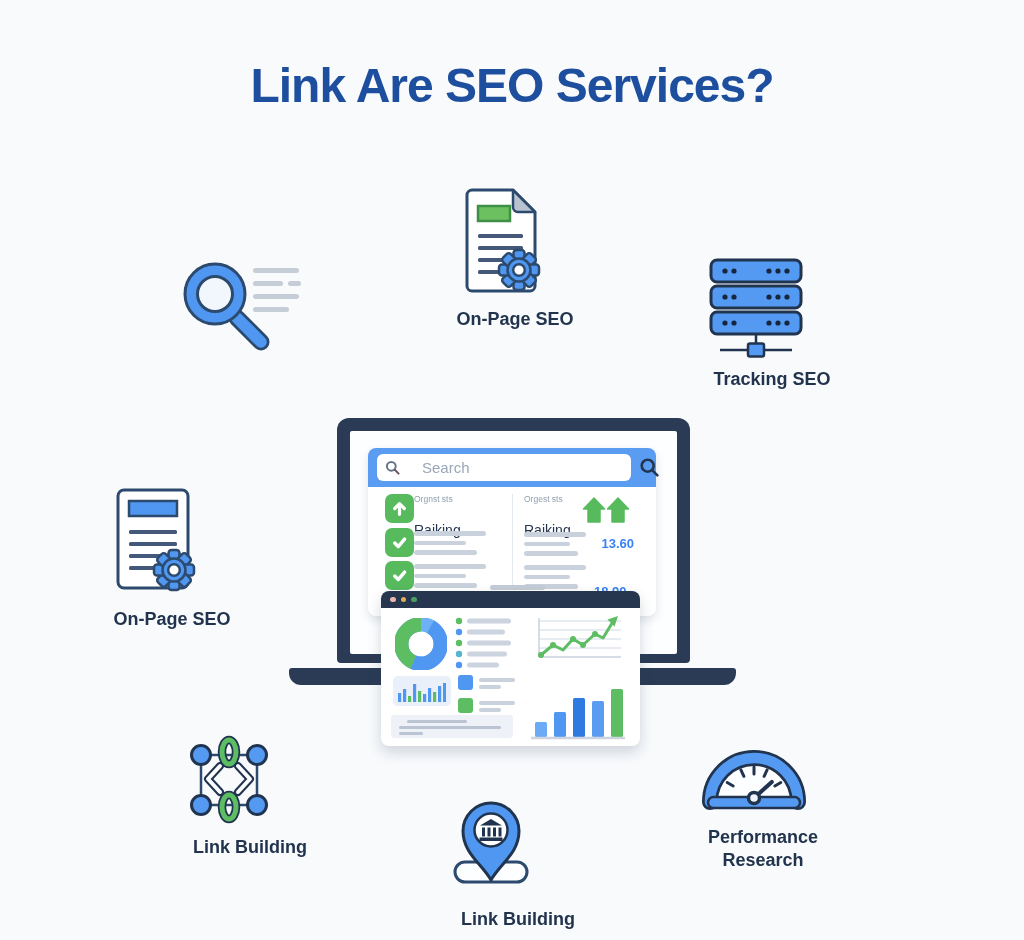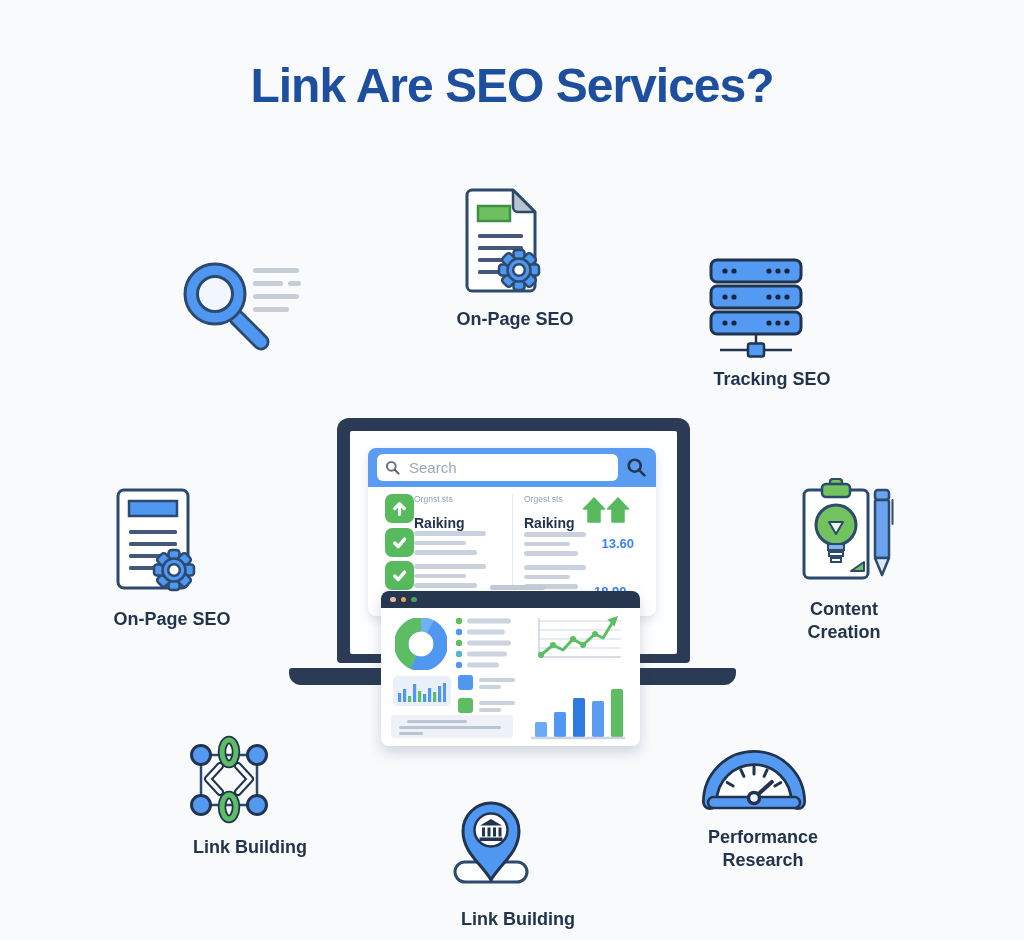--- a/index.html
+++ b/index.html
@@ -21,31 +21,31 @@
                  background:#fdfeff;border-radius:2px;}
   .laptop-base{position:absolute;left:289px;top:668px;width:447px;height:17px;
                  background:#2b3b55;border-radius:3px 3px 12px 12px;z-index:1;}
 
   
   .browser{position:absolute;left:368px;top:448px;width:288px;height:168px;background:#fff;
            border-radius:8px;box-shadow:0 4px 10px rgba(40,60,90,.14);z-index:2;}
   .browser-header{position:absolute;left:0;top:0;right:0;height:39px;background:#5b9cf3;
            border-radius:8px 8px 0 0;display:flex;align-items:center;padding:0 9px;box-sizing:border-box;}
   .search-box{flex:1;height:27px;background:#fff;border-radius:6px;display:flex;align-items:center;
-           gap:7px;padding:12px 8px;box-sizing:border-box;}
+           gap:20px;padding:12px 8px;box-sizing:border-box;}
   .search-box input{border:none;outline:none;flex:1;font-size:15px;color:#4a5a70;background:transparent;
            font-family:"Liberation Sans",sans-serif;min-width:0;}
   .search-box input::placeholder{color:#9aa7b8;}
   .hdr-search{margin-left:8px;display:flex;align-items:center;}
 
   .gsq{width:29px;height:29px;background:#57bb5e;border-radius:7px;display:flex;
        align-items:center;justify-content:center;flex:none;}
   .b-row{position:absolute;display:flex;align-items:flex-start;}
   .sub{font-size:8.5px;color:#93a0b0;}
-  .rank{font-size:14px;font-weight:bold;color:#22334d;margin-top:11px;}
+  .rank{font-size:14px;font-weight:normal;color:#22334d;margin-top:18px;}
   .gl{height:4.5px;border-radius:2.5px;background:#c9d1dc;margin-bottom:5px;}
   .divider{position:absolute;left:144px;top:46px;width:1px;height:96px;background:#e3e9f0;}
   .val{font-size:13px;font-weight:bold;color:#3b82f6;}
   .scroll-pill{position:absolute;left:122px;top:137px;width:55px;height:5px;border-radius:3px;background:#c3ccd6;}
 
   
   .dashboard{position:absolute;left:381px;top:591px;width:259px;height:155px;background:#fff;
              border-radius:8px;box-shadow:0 6px 14px rgba(40,60,90,.2);z-index:3;}
   .dash-titlebar{position:absolute;left:0;top:0;right:0;height:17px;background:#26364f;
              border-radius:8px 8px 0 0;display:flex;align-items:center;gap:5px;padding:0 9px;box-sizing:border-box;}
@@ -315,38 +315,20 @@
         <rect x="-5.5" y="-20" width="11" height="40" rx="3" fill="#4f97f0" stroke="#2c4a6e" stroke-width="2.5" transform="rotate(45)"></rect>
         <rect x="-5.5" y="-20" width="11" height="40" rx="3" fill="#4f97f0" stroke="#2c4a6e" stroke-width="2.5" transform="rotate(90)"></rect>
         <rect x="-5.5" y="-20" width="11" height="40" rx="3" fill="#4f97f0" stroke="#2c4a6e" stroke-width="2.5" transform="rotate(135)"></rect>
         <circle r="11.5" fill="#4f97f0" stroke="#2c4a6e" stroke-width="2.5"></circle>
         <circle r="5.8" fill="#fff" stroke="#2c4a6e" stroke-width="2.5"></circle>
       </g>
     </svg>
     <div class="label">On-Page SEO</div>
   </div>
 
-  <div class="service" style="left:798px;top:478px;width:112px;">
-    <svg width="100" height="110" viewBox="0 0 100 110">
-      <rect x="6" y="12" width="64" height="88" rx="5" fill="#fff" stroke="#2c4a6e" stroke-width="3"></rect>
-      <rect x="32" y="1" width="12" height="8" rx="3" fill="#72c25f" stroke="#2c4a6e" stroke-width="2.2"></rect>
-      <rect x="24" y="6" width="28" height="13" rx="4" fill="#72c25f" stroke="#2c4a6e" stroke-width="2.5"></rect>
-      <circle cx="38" cy="47" r="20" fill="#72c25f" stroke="#2c4a6e" stroke-width="3"></circle>
-      <path d="M31 44 h14 l-7 12 z" fill="#ffffff" fill-opacity="0.85" stroke="#2c4a6e" stroke-width="2" stroke-linejoin="round"></path>
-      <rect x="30" y="66" width="16" height="6" fill="#7fb3ea" stroke="#2c4a6e" stroke-width="2"></rect>
-      <rect x="31" y="74" width="14" height="4" fill="#fff" stroke="#2c4a6e" stroke-width="2"></rect>
-      <rect x="33" y="80" width="10" height="4" fill="#fff" stroke="#2c4a6e" stroke-width="2"></rect>
-      <path d="M53 93 L66 84 V93 Z" fill="#72c25f" stroke="#2c4a6e" stroke-width="2" stroke-linejoin="round"></path>
-      <rect x="77" y="12" width="14" height="10" rx="3" fill="#6ba3ee" stroke="#2c4a6e" stroke-width="2.5"></rect>
-      <rect x="77" y="22" width="14" height="58" rx="2" fill="#6ba3ee" stroke="#2c4a6e" stroke-width="2.5"></rect>
-      <line x1="94.5" y1="22" x2="94.5" y2="46" stroke="#2c4a6e" stroke-width="2" stroke-linecap="round"></line>
-      <path d="M77 80 L84 97 L91 80 Z" fill="#dbe7f7" stroke="#2c4a6e" stroke-width="2.5" stroke-linejoin="round"></path>
-    </svg>
-    <div class="label w92">Content Creation</div>
-  </div>
 
   <div class="service" style="left:180px;top:734px;width:140px;">
     <svg width="98" height="92" viewBox="0 0 98 92">
       <path d="M21 21 H77 V71 H21 Z" fill="none" stroke="#2c4a6e" stroke-width="2.5"></path>
       <polyline points="40,32 28,45 40,58" fill="none" stroke="#21344f" stroke-width="8" stroke-linecap="round" stroke-linejoin="round"></polyline>
       <polyline points="40,32 28,45 40,58" fill="none" stroke="#fbfdff" stroke-width="4" stroke-linecap="round" stroke-linejoin="round"></polyline>
       <polyline points="58,32 70,45 58,58" fill="none" stroke="#21344f" stroke-width="8" stroke-linecap="round" stroke-linejoin="round"></polyline>
       <polyline points="58,32 70,45 58,58" fill="none" stroke="#fbfdff" stroke-width="4" stroke-linecap="round" stroke-linejoin="round"></polyline>
       <ellipse cx="49" cy="18" rx="7" ry="12" fill="none" stroke="#21344f" stroke-width="8.5"></ellipse>
       <ellipse cx="49" cy="18" rx="7" ry="12" fill="none" stroke="#5cbd63" stroke-width="5"></ellipse>

